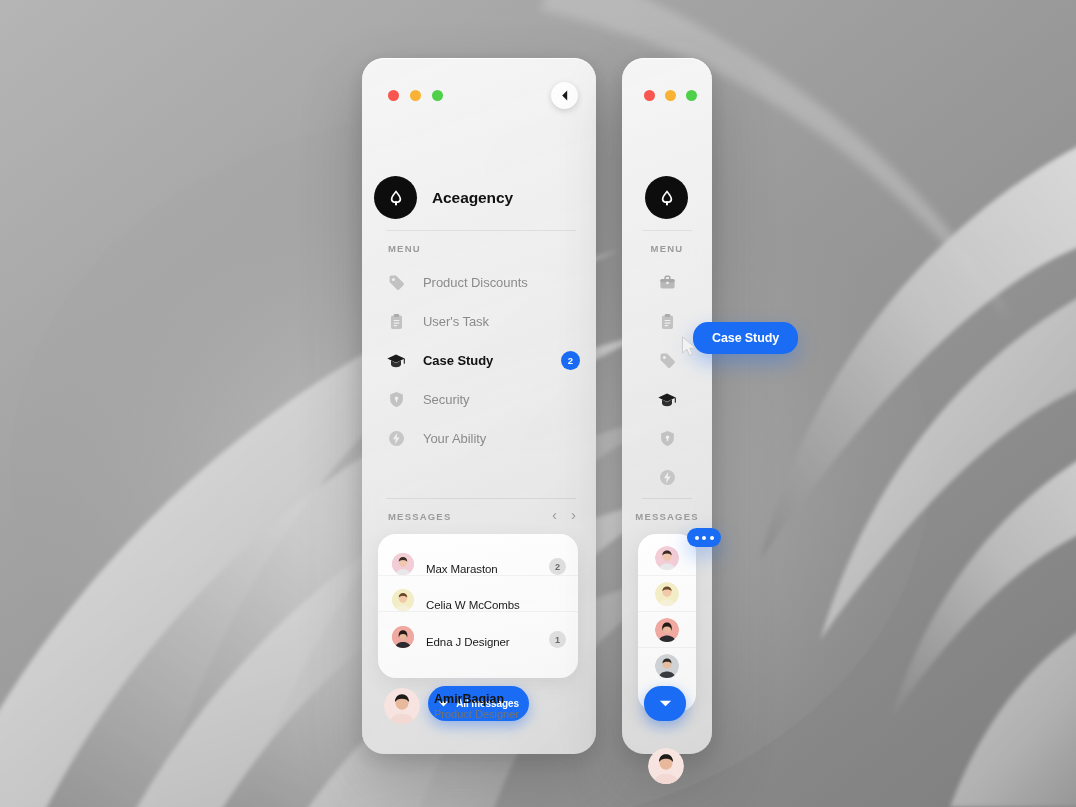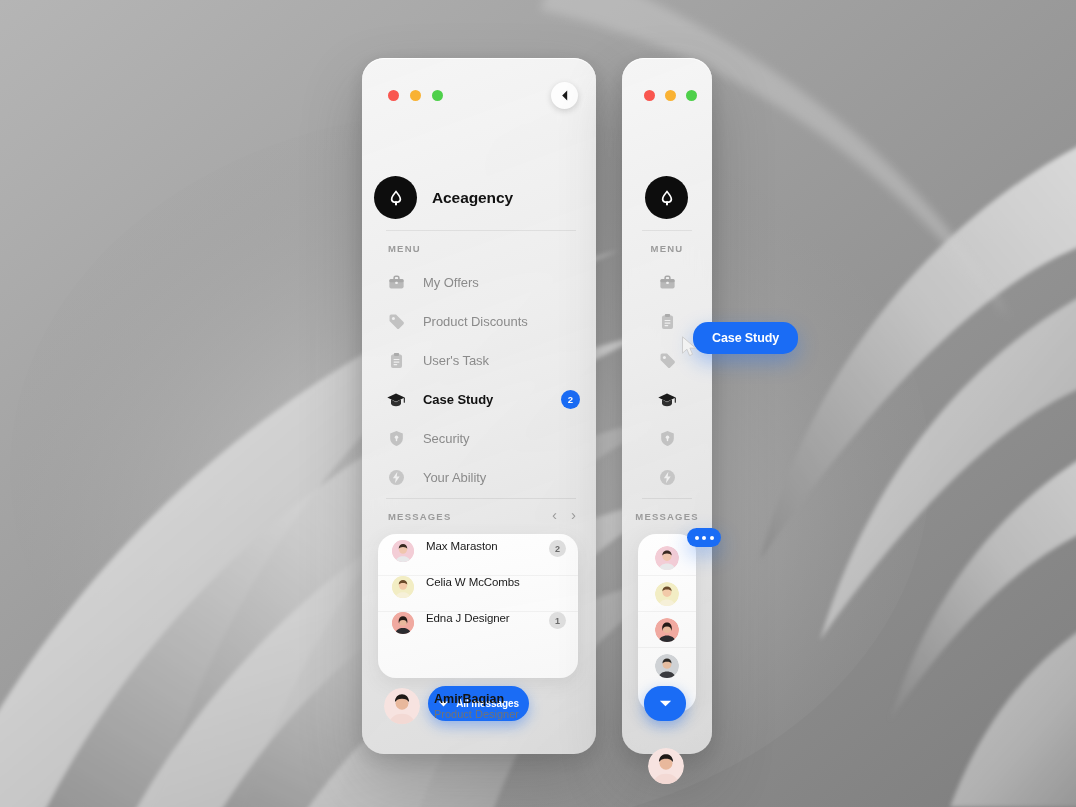--- a/index.html
+++ b/index.html
@@ -135,21 +135,21 @@
   .msg-card {
     position: absolute;
     left: 16px; top: 476px;
     width: 200px;
     border-radius: 18px;
     background: linear-gradient(170deg, rgba(255,255,255,0.96), rgba(250,250,250,0.88));
     box-shadow: 0 6px 18px rgba(90,90,90,0.13);
     padding: 6px 0 30px 0;
   }
   .msg-row {
-    display: flex; align-items: flex-start;
+    display: flex; align-items: flex-end;
     height: 36px;
     padding: 0 12px 0 14px;
     gap: 12px;
     cursor: pointer;
     border-bottom: 1px solid rgba(0,0,0,0.045);
   }
   .msg-row:last-of-type { border-bottom: none; }
   .avatar {
     width: 22px; height: 22px; border-radius: 50%;
     flex: 0 0 auto; overflow: hidden; position: relative;
@@ -375,31 +375,20 @@
       </div>
       <div class="brand-name">Aceagency</div>
     </div>
 
     <div class="divider" id="div-top"></div>
 
     <div class="section-label" id="label-menu">MENU</div>
 
     <div class="menu-list">
 
-      <div class="menu-item">
-        <span class="icon">
-          <svg width="19" height="19" viewBox="0 0 24 24">
-            <rect x="3" y="7.5" width="18" height="12" rx="2.4" fill="#b9b9b9"></rect>
-            <rect x="3" y="7.5" width="18" height="4.2" rx="2" fill="#a8a8a8"></rect>
-            <path d="M9 7.5 V6 a2 2 0 0 1 2-2 h2 a2 2 0 0 1 2 2 v1.5" fill="none" stroke="#a8a8a8" stroke-width="2"></path>
-            <rect x="10.5" y="11" width="3" height="3" rx="0.8" fill="#efefef"></rect>
-          </svg>
-        </span>
-        <span class="mlabel">My Offers</span>
-      </div>
 
       <div class="menu-item">
         <span class="icon">
           <svg width="19" height="19" viewBox="0 0 24 24">
             <path d="M11.4 3.2 L20.8 12.6 a2 2 0 0 1 0 2.8 l-5.4 5.4 a2 2 0 0 1 -2.8 0 L3.2 11.4 V5.2
                      a2 2 0 0 1 2 -2 Z" fill="#c2c2c2"></path>
             <circle cx="8.1" cy="8.1" r="1.9" fill="#efefef"></circle>
           </svg>
         </span>
         <span class="mlabel">Product Discounts</span>

